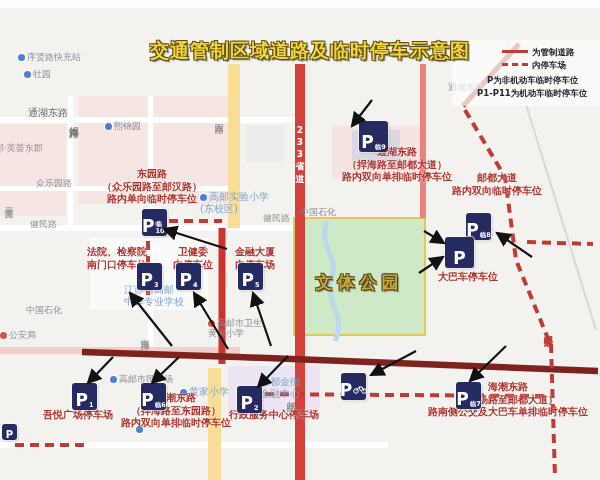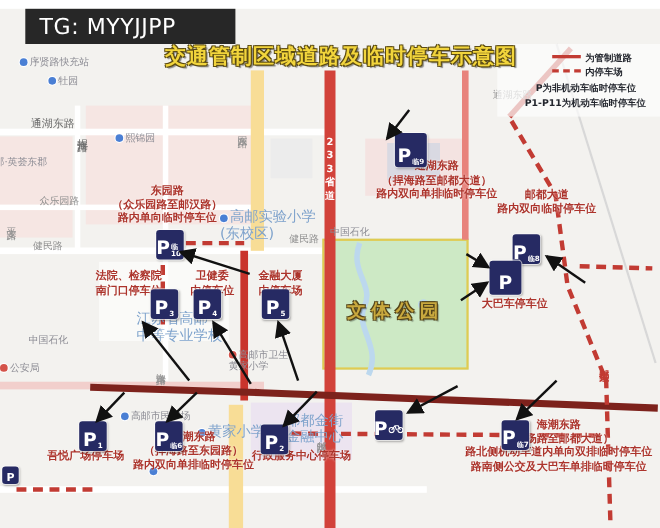--- a/index.html
+++ b/index.html
@@ -16,21 +16,21 @@
   #labels{position:absolute;left:0;top:0;width:476px;height:480px;z-index:4;}
   #annotations{position:absolute;left:0;top:0;width:600px;height:480px;z-index:6;}
   #icons{position:absolute;left:0;top:0;width:600px;height:480px;z-index:7;}
   #arrows-svg{position:absolute;left:0;top:0;z-index:8;pointer-events:none;}
   
   .lbl{position:absolute;white-space:nowrap;line-height:1.15;}
   .lbl .ln{white-space:nowrap;}
   .road{color:#8f8f8f;font-size:9px;}
   .road-dark{color:#6b6b6b;font-size:10px;}
   .poi{color:#8c8c94;font-size:9px;}
-  .poi-blue{color:#7fa3cc;font-size:13px;}
+  .poi-blue{color:#7fa3cc;font-size:10px;}
   .route-white{color:#fff;font-size:9px;font-weight:bold;width:12px;text-align:center;line-height:1.35;}
   .route-red{color:#c23b33;font-size:9px;font-weight:bold;}
   .vert{writing-mode:vertical-rl;text-orientation:upright;letter-spacing:1px;}
   .pin{display:inline-block;width:7px;height:7px;border-radius:50%;margin-right:2px;vertical-align:-1px;}
   .pin.blue{background:#4a7fd4;box-shadow:0 0 0 1px #fff;}
   .pin.red{background:#d4534a;box-shadow:0 0 0 1px #fff;}
   
   .ann{position:absolute;transform:translateX(-50%);text-align:center;color:#ac342c;font-weight:bold;
     font-size:10px;line-height:1.25;white-space:nowrap;text-shadow:0 0 2px rgba(255,255,255,.85);}
   
@@ -107,21 +107,21 @@
       <line x1="15" y1="445" x2="90" y2="445"></line>
     </g>
   </svg>
 
   <div class="top-strip"></div>
 
   <div id="labels">
       <div class="lbl poi" style="left: 18px; top: 52px;">
         <div class="ln"><span class="pin blue"></span>序贤路快充站</div>
       </div>
-      <div class="lbl poi" style="left: 44px; top: 69px;">
+      <div class="lbl poi" style="left: 24px; top: 69px;">
         <div class="ln"><span class="pin blue"></span>牡园</div>
       </div>
       <div class="lbl road-dark" style="left: 28px; top: 107px;">
         <div class="ln">通湖东路</div>
       </div>
       <div class="lbl road" style="left: 448px; top: 82px;">
         <div class="ln">通湖东路</div>
       </div>
       <div class="lbl road-dark vert" style="left: 68px; top: 118px;">
         <div class="ln">捍海路</div>
@@ -235,21 +235,20 @@
         <div>海潮东路</div>
         <div>（捍海路至东园路）</div>
         <div>路内双向单排临时停车位</div>
       </div>
       <div class="ann" style="left: 274px; top: 409px;">
         <div>行政服务中心停车场</div>
       </div>
       <div class="ann" style="left: 508px; top: 381px;">
         <div>海潮东路</div>
         <div>（绿杨路至邮都大道）</div>
-        <div>路北侧机动车道内单向双排临时停车位</div>
         <div>路南侧公交及大巴车单排临时停车位</div>
       </div>
     </div>
   <div id="icons">
       <div class="picon lg" style="left: 359px; top: 121px;">
         <span class="pchar">P</span>
         <span class="psub">临9</span>
       </div>
       <div class="picon md" style="left: 466px; top: 213px;">
         <span class="pchar">P</span>
@@ -319,21 +318,20 @@
       <line x1="228" y1="349" x2="194" y2="293"></line>
       <line x1="271" y1="346" x2="253" y2="293"></line>
       <line x1="113" y1="357" x2="88" y2="383"></line>
       <line x1="179" y1="357" x2="152" y2="383"></line>
       <line x1="288" y1="356" x2="258" y2="387"></line>
       <line x1="416" y1="351" x2="371" y2="375"></line>
       <line x1="506" y1="346" x2="470" y2="381"></line>
     </g>
   </svg>
 
-  <div class="tg-badge">TG: MYYJJPP</div>
   <div class="map-title">交通管制区域道路及临时停车示意图</div>
 
   <div class="legend-bg"></div>
   <div class="legend">
     <div class="lrow" style="left:502px;top:47px;">
       <span class="sw solid"></span><span>为管制道路</span>
     </div>
     <div class="lrow" style="left:502px;top:60px;">
       <span class="sw dashed"></span><span>内停车场</span>
     </div>

